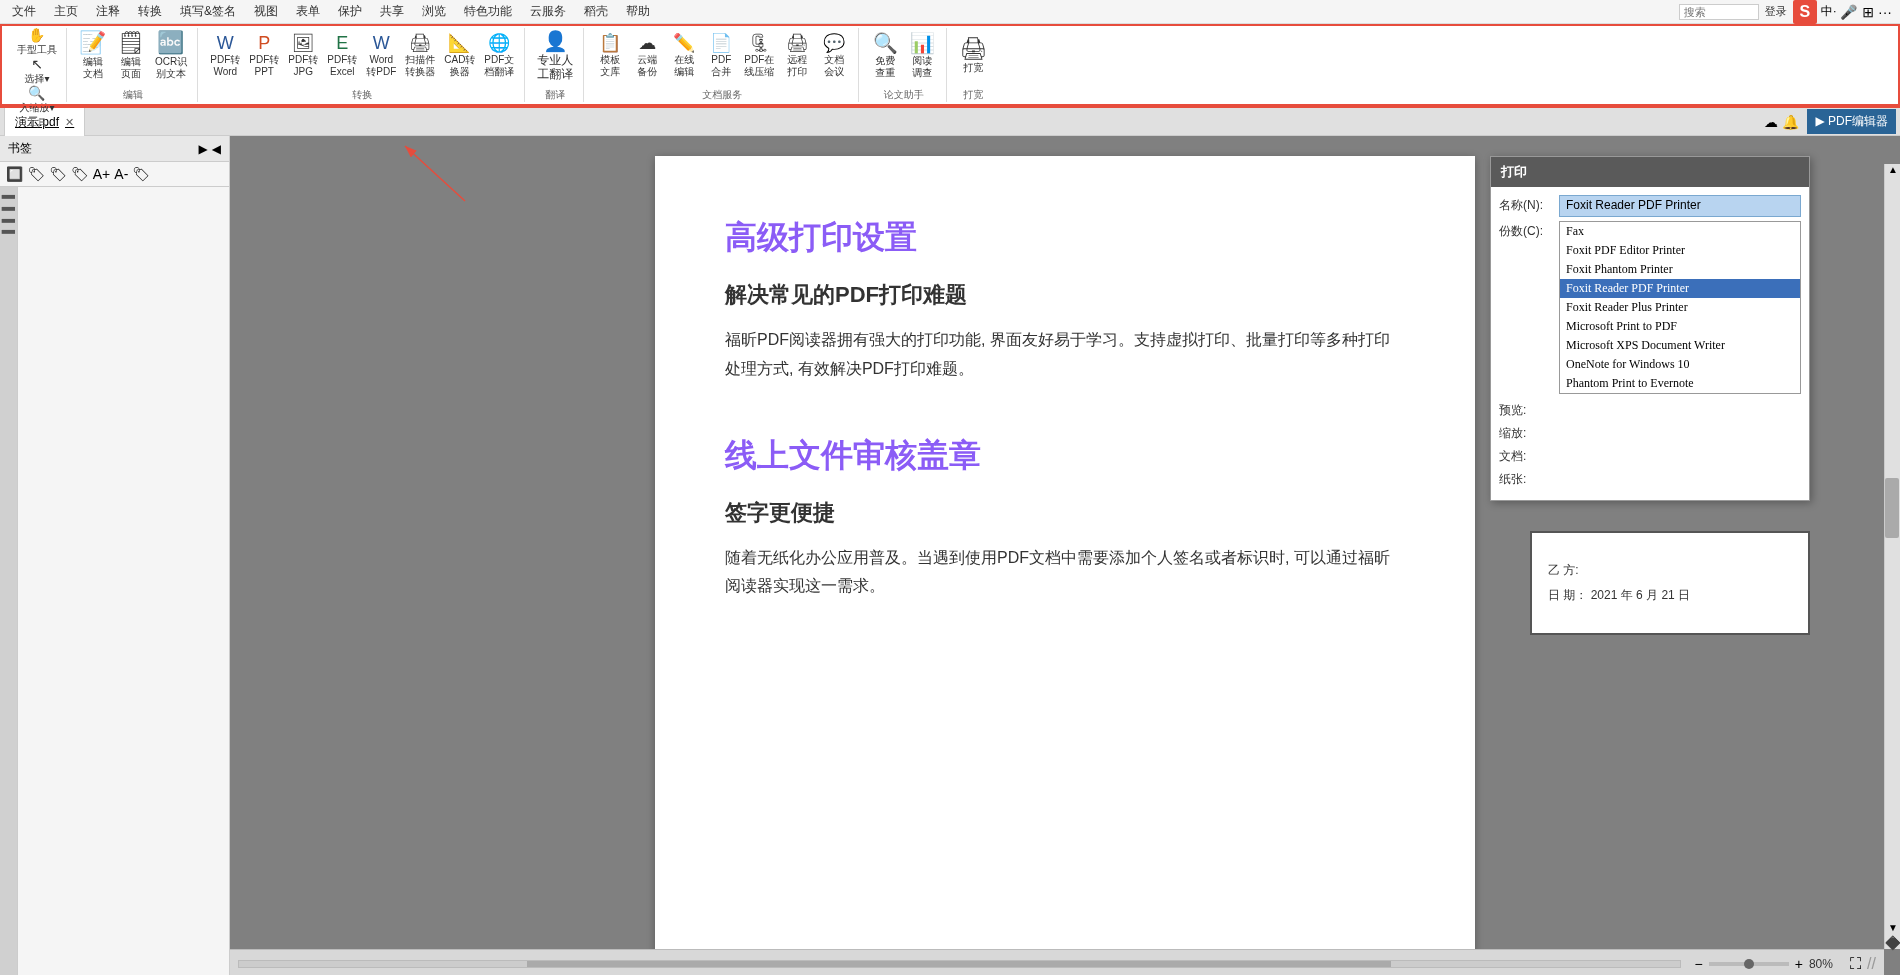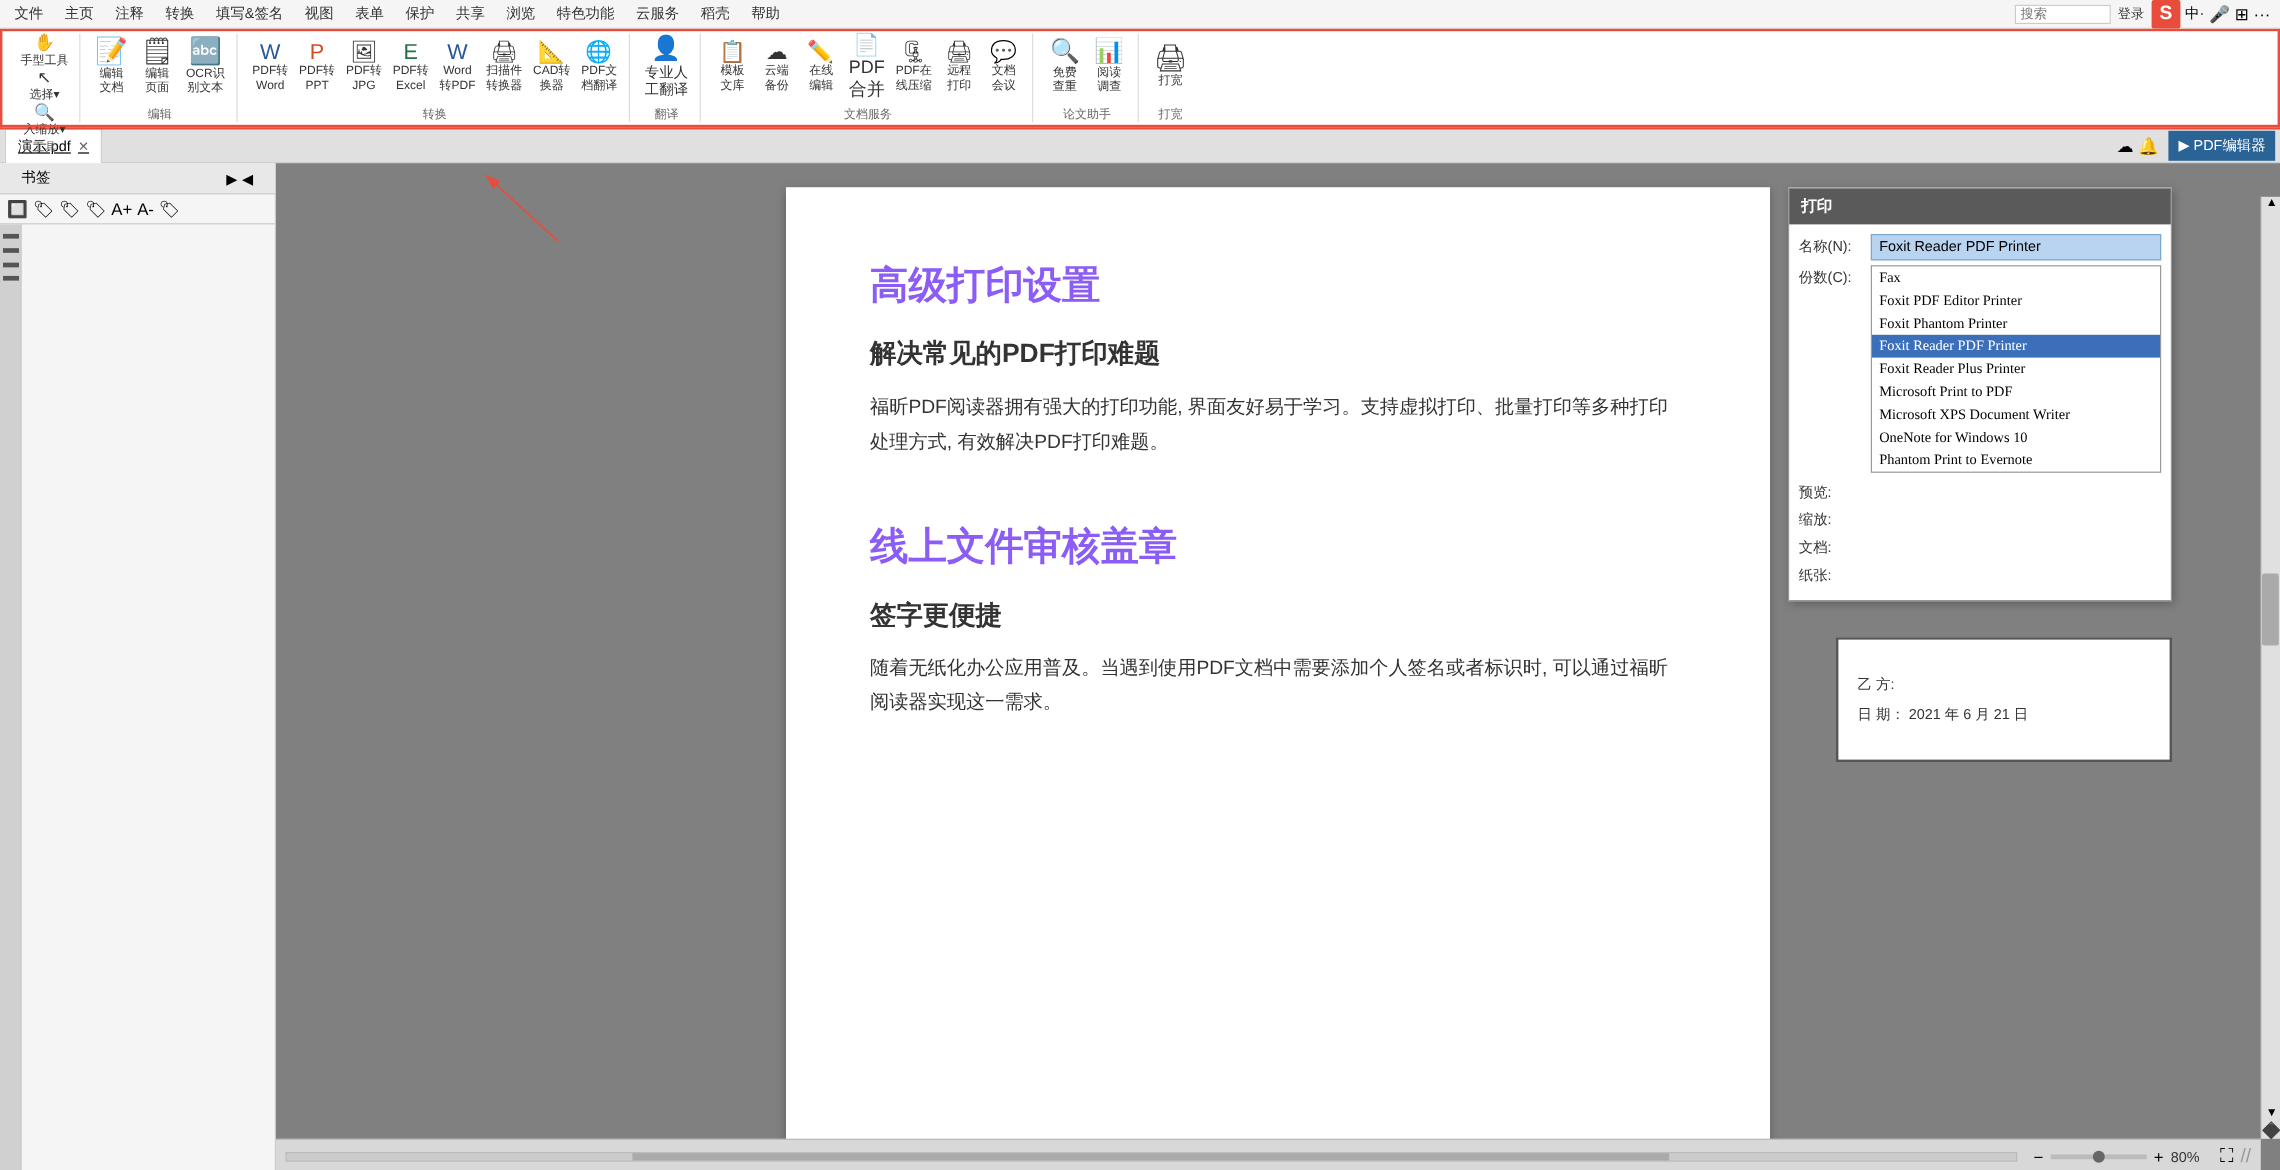--- a/index.html
+++ b/index.html
@@ -146,21 +146,21 @@
       background: #f5f5f5;
       border-right: 1px solid #ccc;
       display: flex;
       flex-direction: column;
     }
 
     .sidebar-header {
       display: flex;
       align-items: center;
       justify-content: space-between;
-      padding: 4px 18px;
+      padding: 4px 8px;
       background: #e8e8e8;
       border-bottom: 1px solid #ccc;
       font-size: 12px;
       gap: 36px;
     }
 
     .sidebar-toolbar {
       display: flex;
       align-items: center;
       padding: 4px 6px;
@@ -489,21 +489,21 @@
         <div class="ribbon-btn">
           <span class="icon" style="font-size:18px;">☁</span>
           <span style="font-size:10px;">云端<br>备份</span>
         </div>
         <div class="ribbon-btn">
           <span class="icon" style="font-size:18px;">✏️</span>
           <span style="font-size:10px;">在线<br>编辑</span>
         </div>
         <div class="ribbon-btn">
           <span class="icon" style="font-size:18px;">📄</span>
-          <span style="font-size:15px;">PDF<br>合并</span>
+          <span style="font-size:10px;">PDF<br>合并</span>
         </div>
         <div class="ribbon-btn">
           <span class="icon" style="font-size:18px;">🗜</span>
           <span style="font-size:10px;">PDF在<br>线压缩</span>
         </div>
         <div class="ribbon-btn">
           <span class="icon" style="font-size:18px;">🖨</span>
           <span style="font-size:10px;">远程<br>打印</span>
         </div>
         <div class="ribbon-btn">

